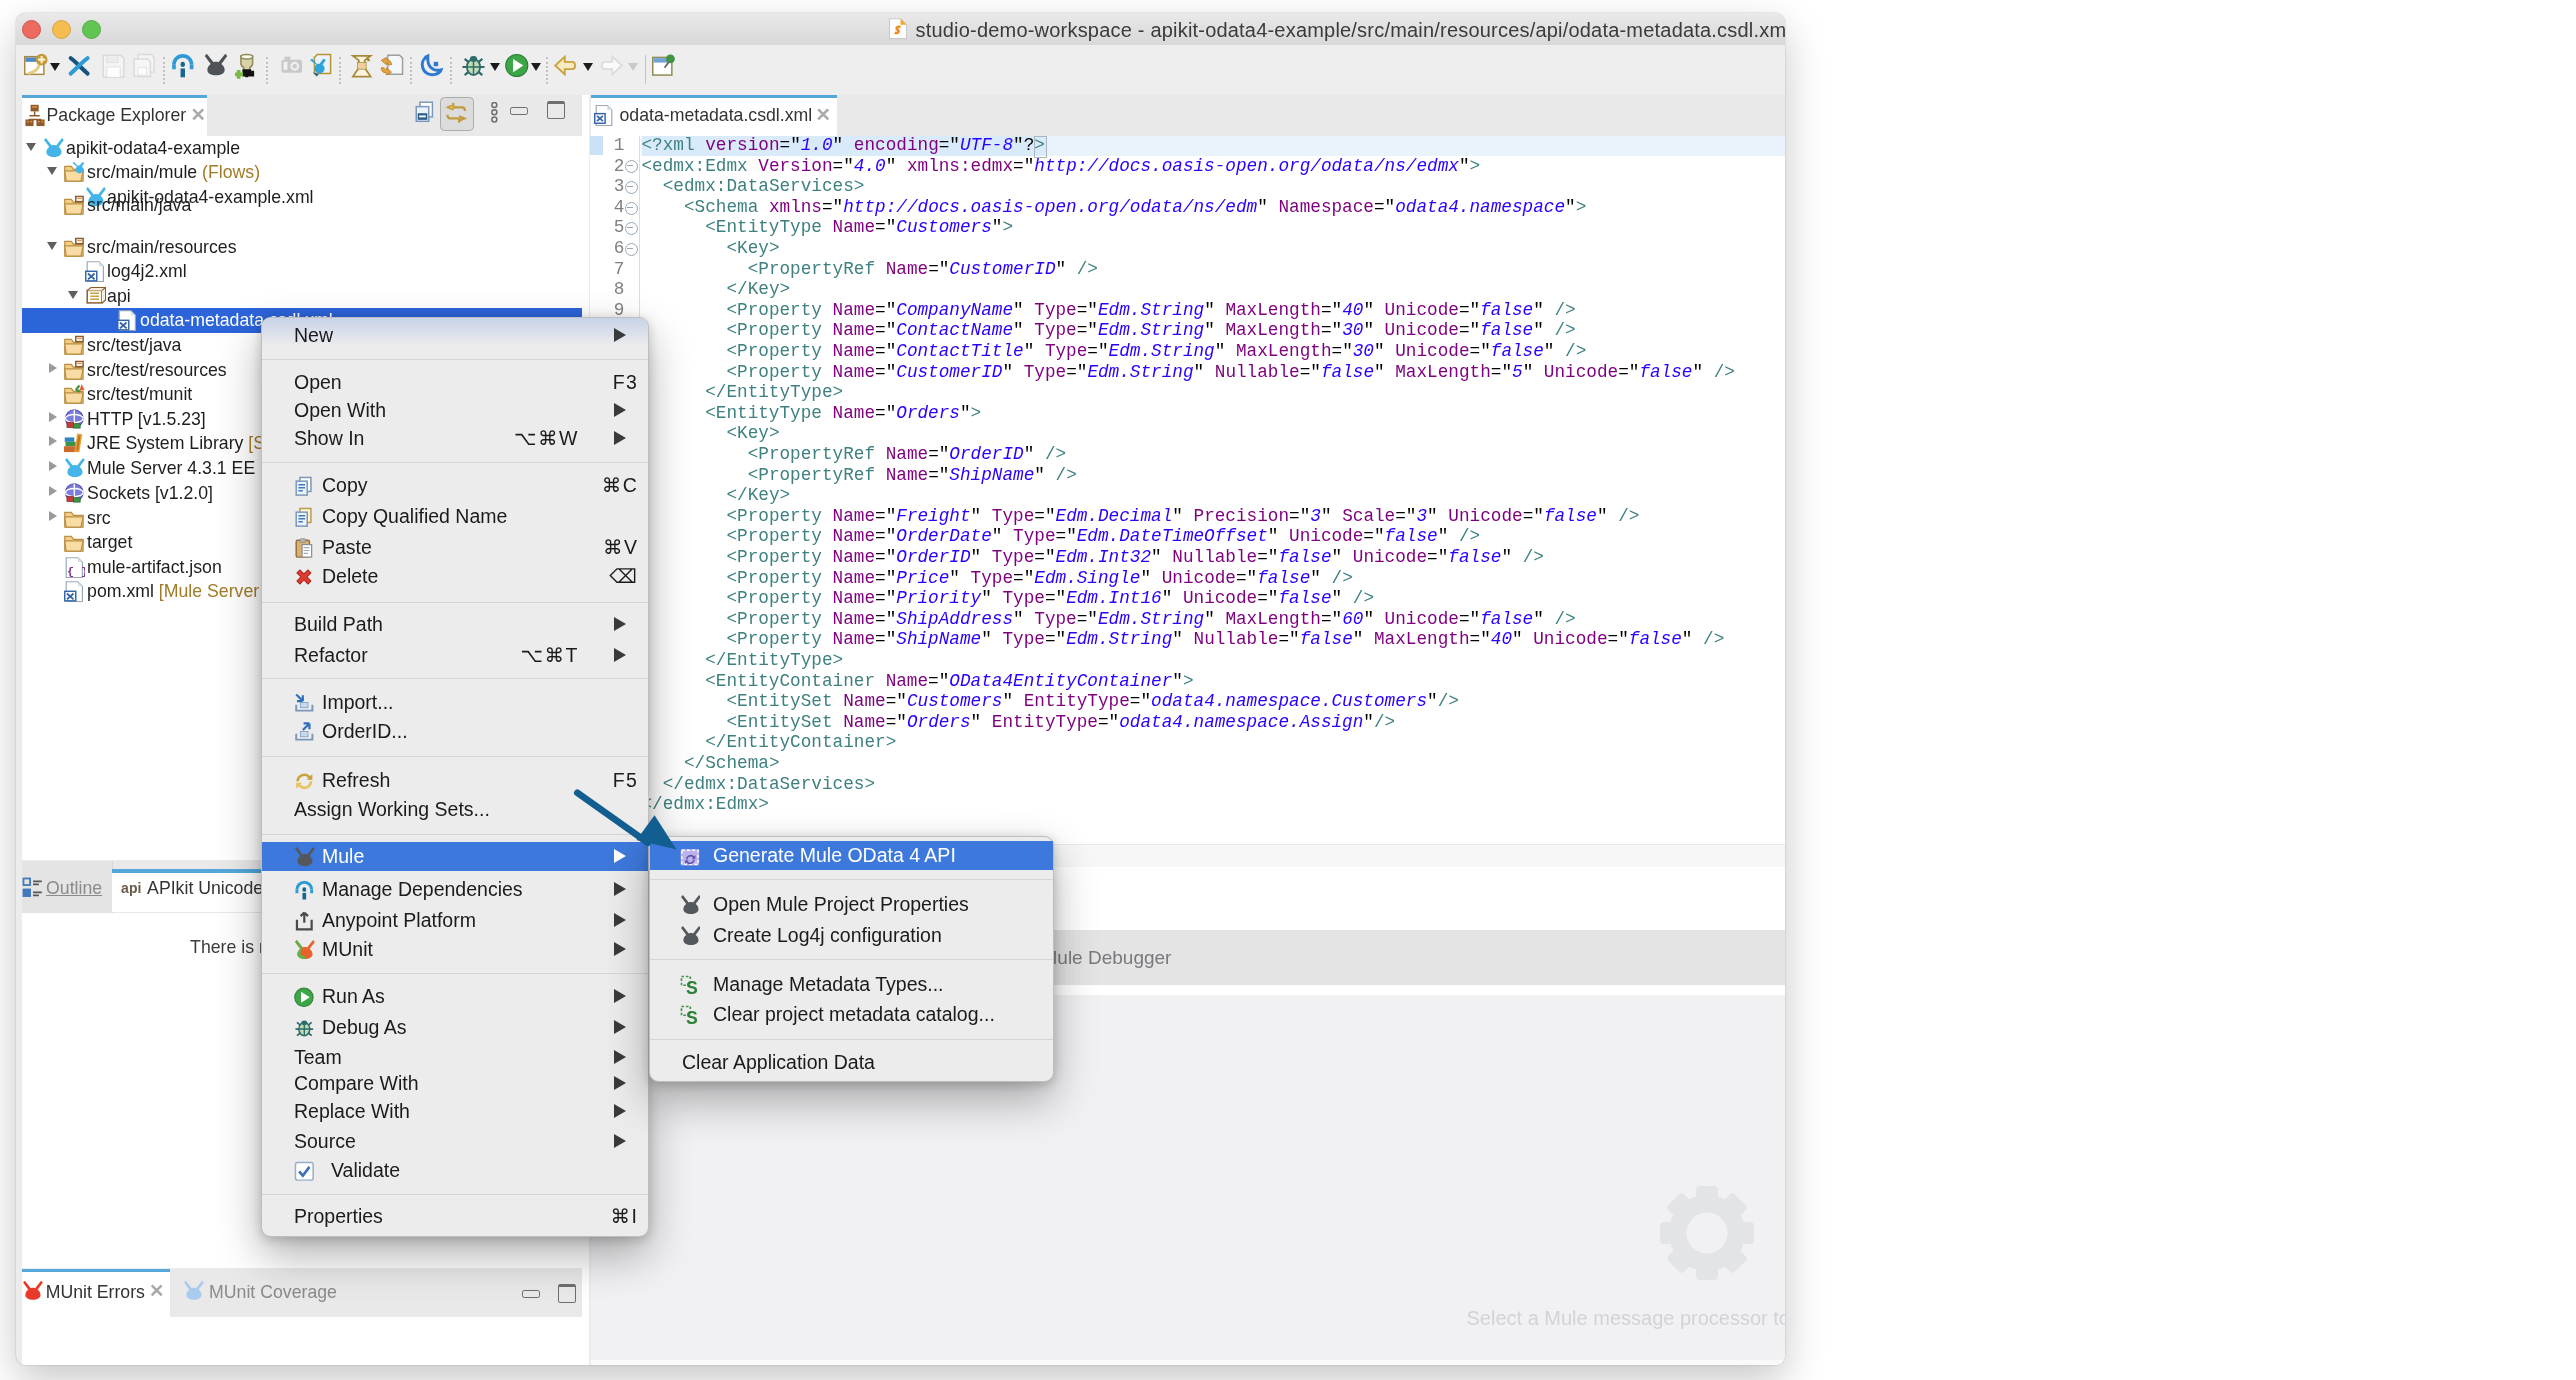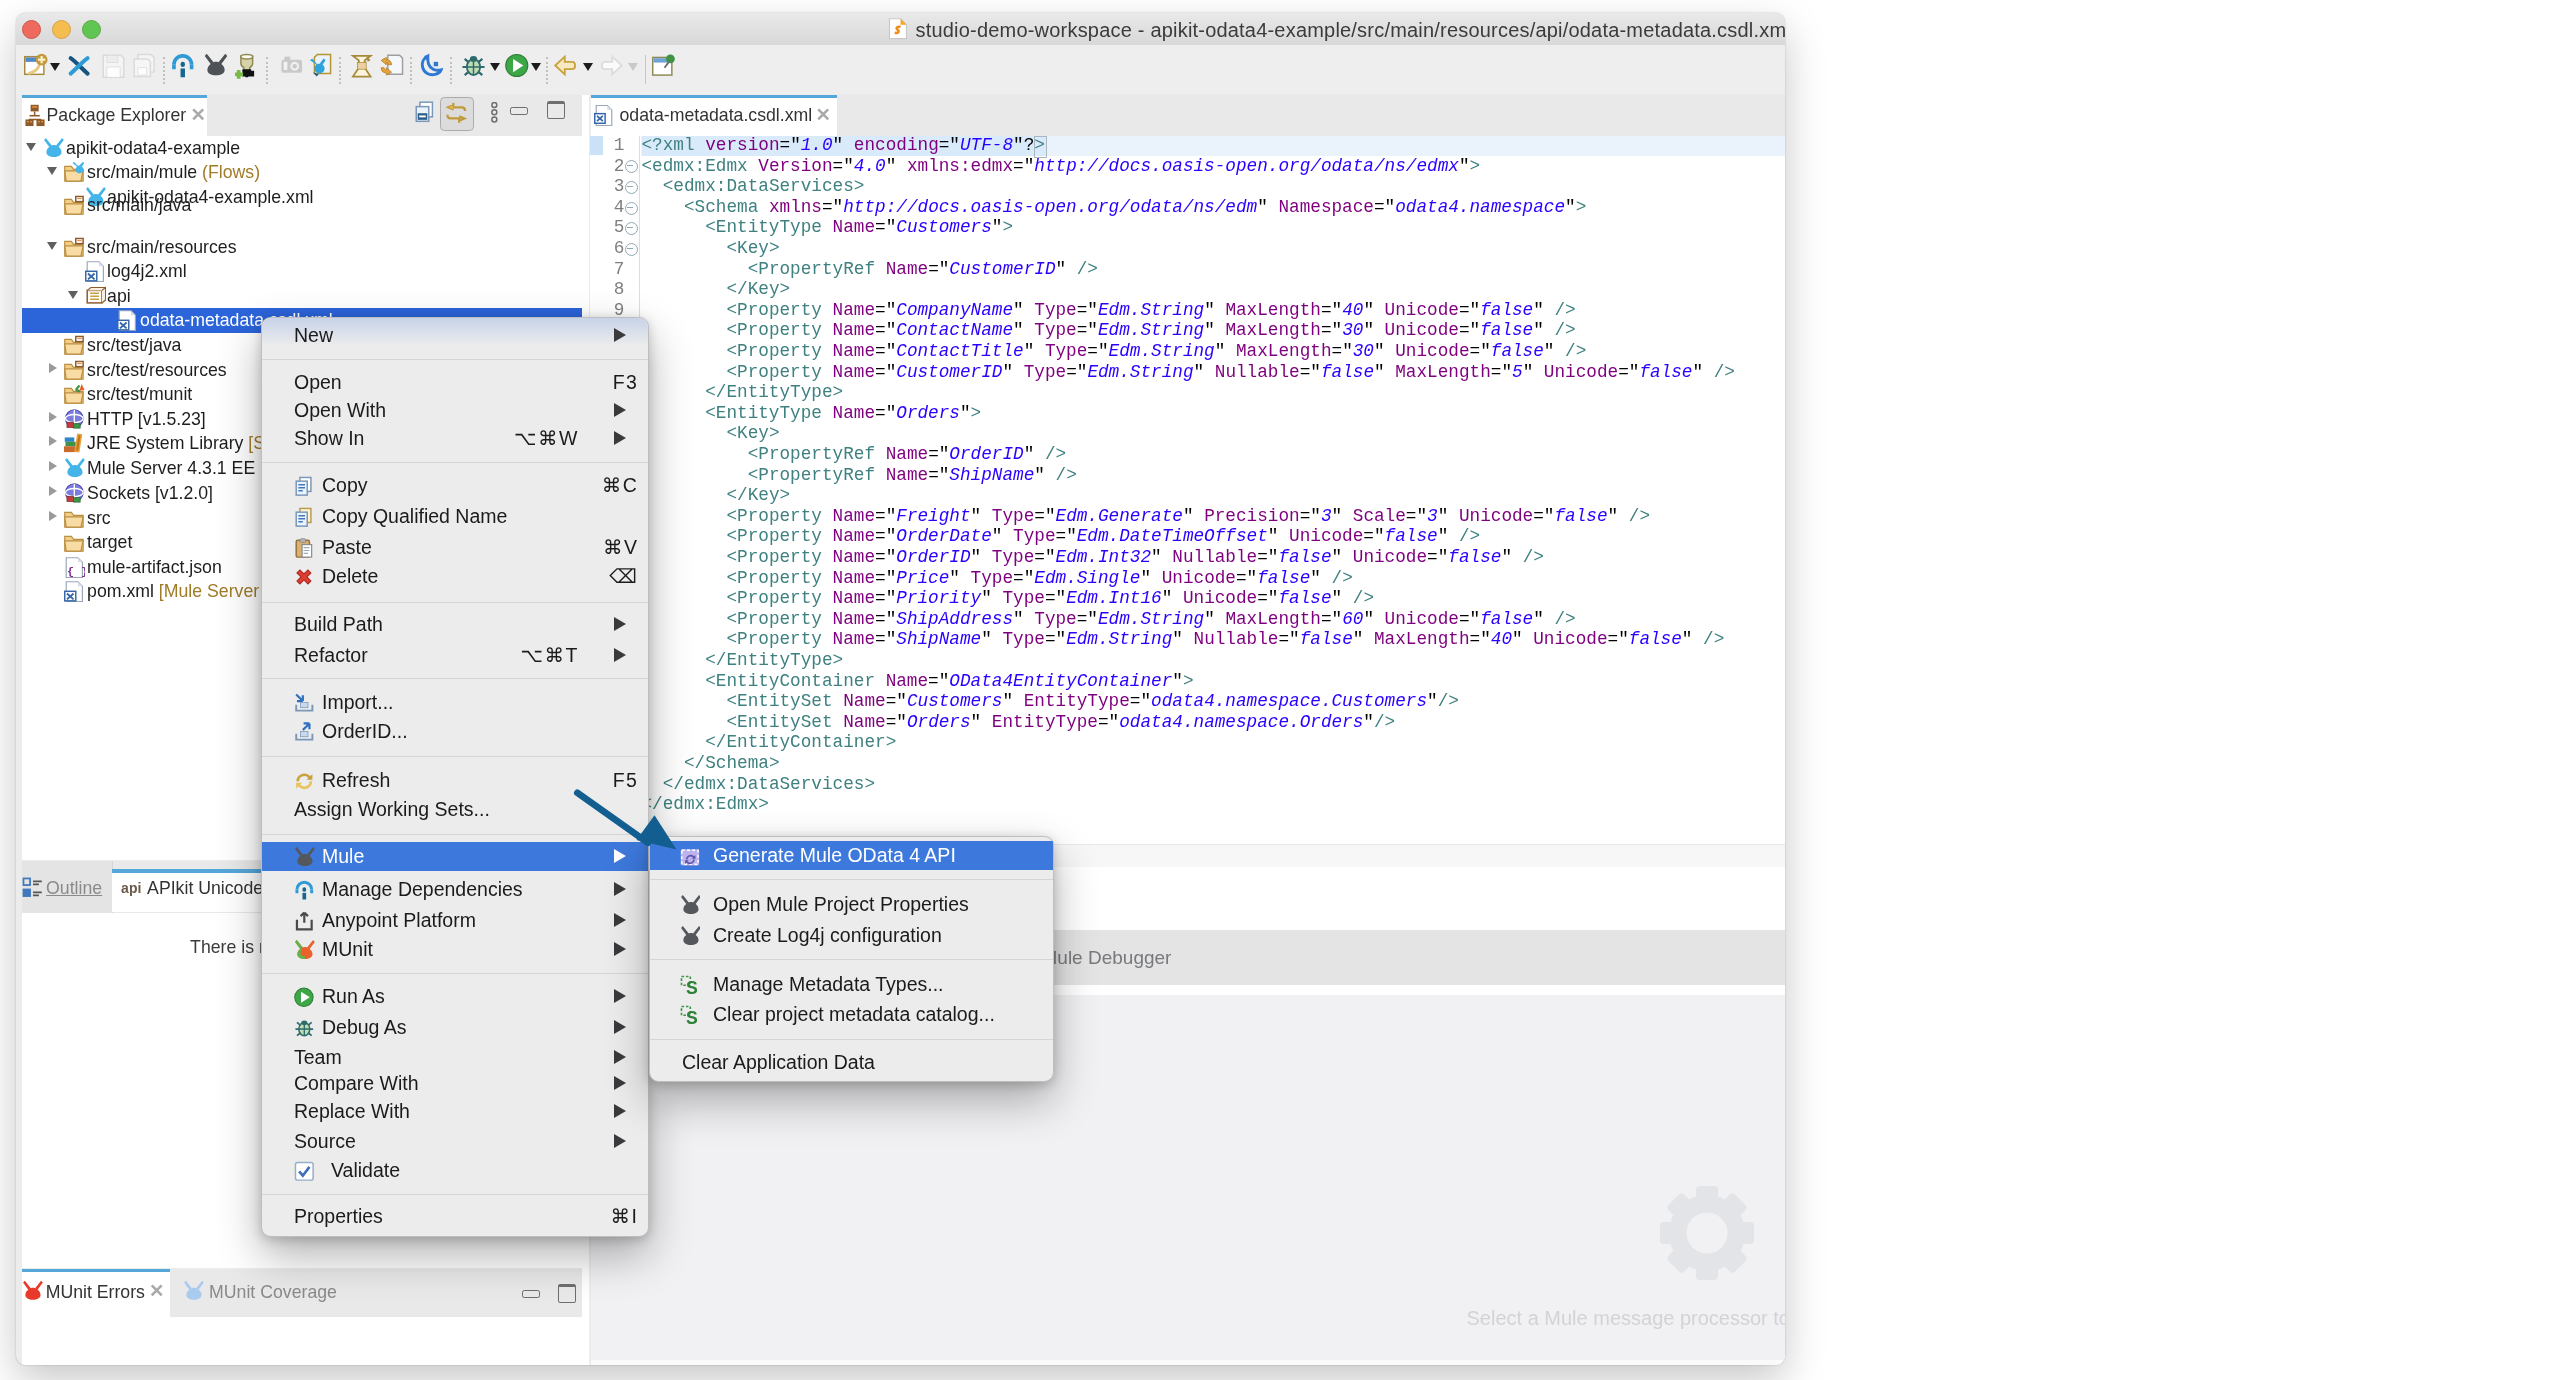--- a/index.html
+++ b/index.html
@@ -483,31 +483,31 @@
         <u>&lt;Property</u> <b>Name</b>="<i>CompanyName</i>" <b>Type</b>="<i>Edm.String</i>" <b>MaxLength</b>="<i>40</i>" <b>Unicode</b>="<i>false</i>" <u>/&gt;</u>
         <u>&lt;Property</u> <b>Name</b>="<i>ContactName</i>" <b>Type</b>="<i>Edm.String</i>" <b>MaxLength</b>="<i>30</i>" <b>Unicode</b>="<i>false</i>" <u>/&gt;</u>
         <u>&lt;Property</u> <b>Name</b>="<i>ContactTitle</i>" <b>Type</b>="<i>Edm.String</i>" <b>MaxLength</b>="<i>30</i>" <b>Unicode</b>="<i>false</i>" <u>/&gt;</u>
         <u>&lt;Property</u> <b>Name</b>="<i>CustomerID</i>" <b>Type</b>="<i>Edm.String</i>" <b>Nullable</b>="<i>false</i>" <b>MaxLength</b>="<i>5</i>" <b>Unicode</b>="<i>false</i>" <u>/&gt;</u>
       <u>&lt;/EntityType&gt;</u>
       <u>&lt;EntityType</u> <b>Name</b>="<i>Orders</i>"<u>&gt;</u>
         <u>&lt;Key&gt;</u>
           <u>&lt;PropertyRef</u> <b>Name</b>="<i>OrderID</i>" <u>/&gt;</u>
           <u>&lt;PropertyRef</u> <b>Name</b>="<i>ShipName</i>" <u>/&gt;</u>
         <u>&lt;/Key&gt;</u>
-        <u>&lt;Property</u> <b>Name</b>="<i>Freight</i>" <b>Type</b>="<i>Edm.Generate</i>" <b>Precision</b>="<i>3</i>" <b>Scale</b>="<i>3</i>" <b>Unicode</b>="<i>false</i>" <u>/&gt;</u>
+        <u>&lt;Property</u> <b>Name</b>="<i>Freight</i>" <b>Type</b>="<i>Edm.Decimal</i>" <b>Precision</b>="<i>3</i>" <b>Scale</b>="<i>3</i>" <b>Unicode</b>="<i>false</i>" <u>/&gt;</u>
         <u>&lt;Property</u> <b>Name</b>="<i>OrderDate</i>" <b>Type</b>="<i>Edm.DateTimeOffset</i>" <b>Unicode</b>="<i>false</i>" <u>/&gt;</u>
         <u>&lt;Property</u> <b>Name</b>="<i>OrderID</i>" <b>Type</b>="<i>Edm.Int32</i>" <b>Nullable</b>="<i>false</i>" <b>Unicode</b>="<i>false</i>" <u>/&gt;</u>
         <u>&lt;Property</u> <b>Name</b>="<i>Price</i>" <b>Type</b>="<i>Edm.Single</i>" <b>Unicode</b>="<i>false</i>" <u>/&gt;</u>
         <u>&lt;Property</u> <b>Name</b>="<i>Priority</i>" <b>Type</b>="<i>Edm.Int16</i>" <b>Unicode</b>="<i>false</i>" <u>/&gt;</u>
         <u>&lt;Property</u> <b>Name</b>="<i>ShipAddress</i>" <b>Type</b>="<i>Edm.String</i>" <b>MaxLength</b>="<i>60</i>" <b>Unicode</b>="<i>false</i>" <u>/&gt;</u>
         <u>&lt;Property</u> <b>Name</b>="<i>ShipName</i>" <b>Type</b>="<i>Edm.String</i>" <b>Nullable</b>="<i>false</i>" <b>MaxLength</b>="<i>40</i>" <b>Unicode</b>="<i>false</i>" <u>/&gt;</u>
       <u>&lt;/EntityType&gt;</u>
       <u>&lt;EntityContainer</u> <b>Name</b>="<i>OData4EntityContainer</i>"<u>&gt;</u>
         <u>&lt;EntitySet</u> <b>Name</b>="<i>Customers</i>" <b>EntityType</b>="<i>odata4.namespace.Customers</i>"<u>/&gt;</u>
-        <u>&lt;EntitySet</u> <b>Name</b>="<i>Orders</i>" <b>EntityType</b>="<i>odata4.namespace.Orders</i>"<u>/&gt;</u>
+        <u>&lt;EntitySet</u> <b>Name</b>="<i>Orders</i>" <b>EntityType</b>="<i>odata4.namespace.Assign</i>"<u>/&gt;</u>
       <u>&lt;/EntityContainer&gt;</u>
     <u>&lt;/Schema&gt;</u>
   <u>&lt;/edmx:DataServices&gt;</u>
 <u>&lt;/edmx:Edmx&gt;</u></div>
 </div>
 <div class="a" style="left:575px;top:831px;width:1194px;height:22px;background:#F7F7F7;border-top:0.7px solid #E8E8E8;border-bottom:0.7px solid #E8E8E8;"></div>
 <div class="a" style="left:575px;top:854px;width:1194px;height:499px;background:#fff;">
 <div class="a" style="left:0;top:63px;width:1194px;height:55px;background:#E4E4E5;"></div>
 <div class="a" style="left:451px;top:63px;height:55px;line-height:55px;font-size:19px;color:#77797C;">Mule Debugger</div>
 <div class="a" style="left:0;top:128px;width:1194px;height:365px;background:#F1F1F3;"></div>

